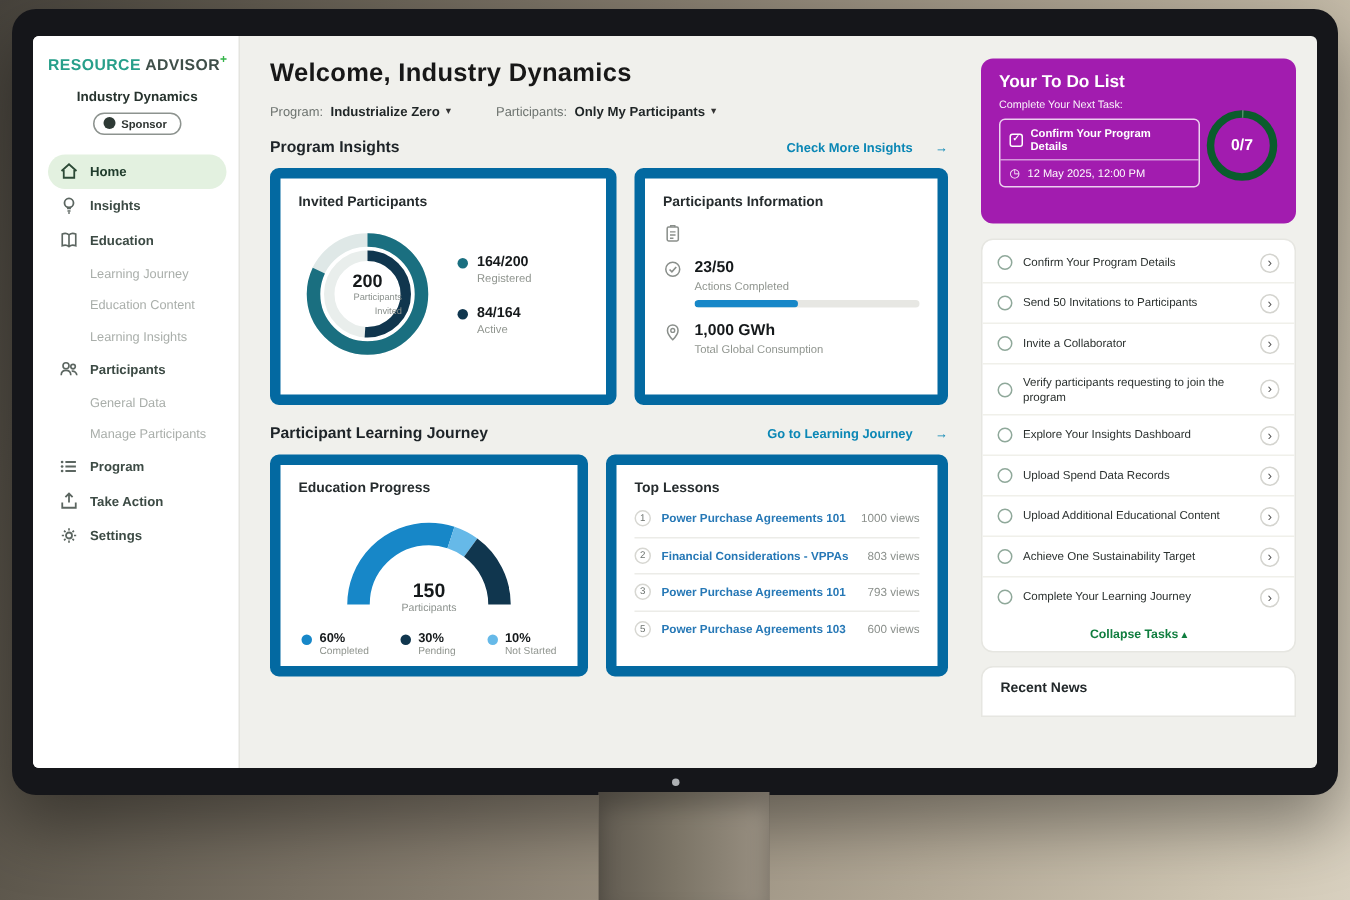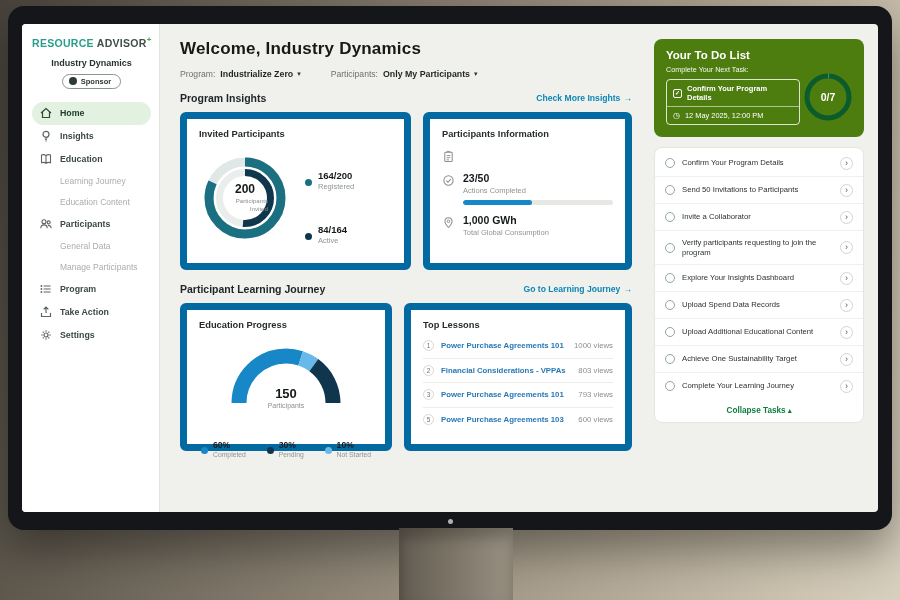--- a/index.html
+++ b/index.html
@@ -43,37 +43,37 @@
 
   
   .main { flex:1; min-width:0; padding:15px 16px 0 20px; }
   .welcome { font-size:17px; font-weight:bold; color:#181818; letter-spacing:.2px; }
   .filters { display:flex; gap:30px; margin-top:10px; align-items:center; }
   .filter { font-size:8.6px; color:#6d736f; cursor:pointer; display:flex; align-items:center; }
   .filter .fv { color:#1f2526; margin-left:5px; font-weight:bold; font-size:8.8px; }
   .filter .chev { font-size:7px; margin-left:4px; color:#333; }
   .section-head { display:flex; justify-content:space-between; align-items:center; margin-top:13px; margin-bottom:8px; }
   .section-title { font-size:10.5px; font-weight:bold; color:#1e2428; }
-  .section-link { font-size:8.6px; font-weight:bold; color:#0b87b5; cursor:pointer; display:flex; gap:3px; }
+  .section-link { font-size:8.6px; font-weight:bold; color:#0b87b5; cursor:pointer; display:flex; gap:15px; }
   .cards { display:flex; gap:12px; }
   .card { background:#fff; border:7px solid #0369a1; border-radius:6px; padding:10px 12px; }
   .card-title { font-size:9.3px; font-weight:bold; color:#262c2e; }
   .card-invited { width:238px; height:158px; }
   .card-info { flex:1; height:158px; }
   .card-edu { width:212px; height:148px; }
   .card-lessons { flex:1; height:148px; padding-bottom:0; }
 
   
   .invited-body { display:flex; align-items:center; gap:14px; margin-top:11px; }
   .donut-wrap { position:relative; width:92px; height:92px; flex-shrink:0; }
   .donut-center { position:absolute; inset:0; display:flex; flex-direction:column; align-items:center; justify-content:center; text-align:right; }
   .donut-center .v { font-size:12px; font-weight:bold; color:#15191b; }
   .donut-center .l { font-size:6.2px; color:#8b918d; width:46px; line-height:1.3; margin-top:1px; }
   .leg-col { display:flex; flex-direction:column; gap:13px; }
-  .leg-item { display:flex; gap:6px; align-items:center;margin-top:20px; }
+  .leg-item { display:flex; gap:6px; align-items:flex-start; }
   .leg-dot { width:7px; height:7px; border-radius:50%; margin-top:3px; flex-shrink:0; }
   .dot-teal { background:#1a6f80; }
   .dot-navy { background:#10364e; }
   .dot-blue { background:#1787c8; }
   .dot-sky  { background:#66b9e8; }
   .leg-v { font-size:9.5px; font-weight:bold; color:#15191b; }
   .leg-l { font-size:7.5px; color:#90958f; margin-top:1px; }
 
   
   .info-row { display:flex; gap:8px; margin-top:9px; align-items:flex-start; }
@@ -99,21 +99,21 @@
   .lesson-row:last-child { border-bottom:none; }
   .lesson-rank { width:11px; height:11px; border:1px solid #d7d7d2; border-radius:50%; font-size:6.5px; color:#6c726e;
     display:flex; align-items:center; justify-content:center; flex-shrink:0; }
   .lesson-link { flex:1; font-size:7.8px; font-weight:bold; color:#2678b6; cursor:pointer;
     white-space:nowrap; overflow:hidden; text-overflow:ellipsis; }
   .lesson-views { font-size:7.8px; color:#8b908c; flex-shrink:0; }
   .lessons-list { margin-top:4px; }
 
   
   .right { width:230px; flex-shrink:0; padding:15px 14px 0 6px; }
-  .todo-hero { position:relative; background:#4d7c0f; border-radius:8px; padding:10px 12px; color:#fff; height:98px; }
+  .todo-hero { position:relative; background:#a21caf; border-radius:8px; padding:10px 12px; color:#fff; height:110px; }
   .todo-title { font-size:11.5px; font-weight:bold; }
   .todo-sub { font-size:7.2px; margin-top:4px; opacity:.95; }
   .todo-box { border:1px solid rgba(255,255,255,.8); border-radius:4px; margin-top:5px; width:134px; }
   .todo-box-row { display:flex; gap:5px; padding:4px 6px; align-items:center; font-size:7.4px; }
   .todo-box-row.first { font-weight:bold; font-size:7.5px; }
   .todo-box-row.second { border-top:1px solid rgba(255,255,255,.55); }
   .mini-check { width:9px; height:9px; border:1px solid #fff; border-radius:2px; font-size:6px; line-height:7px;
     display:flex; align-items:center; justify-content:center; flex-shrink:0; }
   .mini-clock { font-size:8px; line-height:8px; flex-shrink:0; }
   .todo-ring { position:absolute; right:10px; top:32px; width:52px; height:52px; }
@@ -170,20 +170,21 @@
         <div class="nav-item">
           <span class="nav-ic">
             <svg viewBox="0 0 14 14">
                 <path d="M2.5 3 C4.5 2.2 6 2.7 7 3.6 C8 2.7 9.5 2.2 11.5 3 V10.8 C9.5 10 8 10.5 7 11.4 C6 10.5 4.5 10 2.5 10.8 Z M7 3.6 V11.2" fill="none" stroke="#5c6661" stroke-width="1.1"></path>
               </svg>
           </span>
           <span>Education</span>
         </div>
         <div class="nav-sub">Learning Journey</div>
         <div class="nav-sub">Education Content</div>
+        <div class="nav-sub">Learning Insights</div>
         <div class="nav-item">
           <span class="nav-ic">
             <svg viewBox="0 0 14 14">
                 <circle cx="5" cy="4.8" r="2" fill="none" stroke="#5c6661" stroke-width="1.1"></circle>
                 <circle cx="9.7" cy="5.4" r="1.5" fill="none" stroke="#5c6661" stroke-width="1.1"></circle>
                 <path d="M1.8 11.2 c0-2.2 1.5-3.3 3.2-3.3 s3.2 1.1 3.2 3.3 M8.8 8.4 c1.8-.2 3.4 1 3.4 2.8" fill="none" stroke="#5c6661" stroke-width="1.1"></path>
               </svg>
           </span>
           <span>Participants</span>
         </div>
@@ -469,18 +470,21 @@
           <span class="task-check"></span>
           <span class="task-lbl">Complete Your Learning Journey</span>
           <span class="task-go">›</span>
         </div>
         <div class="collapse">
           <span>Collapse Tasks</span>
           <span class="up">▴</span>
         </div>
       </div>
 
+      <div class="news-card">
+        <span>Recent News</span>
+      </div>
     </div>
 
   </div>
 </div>
 
 <div class="stand"></div>
 
 </body></html>

